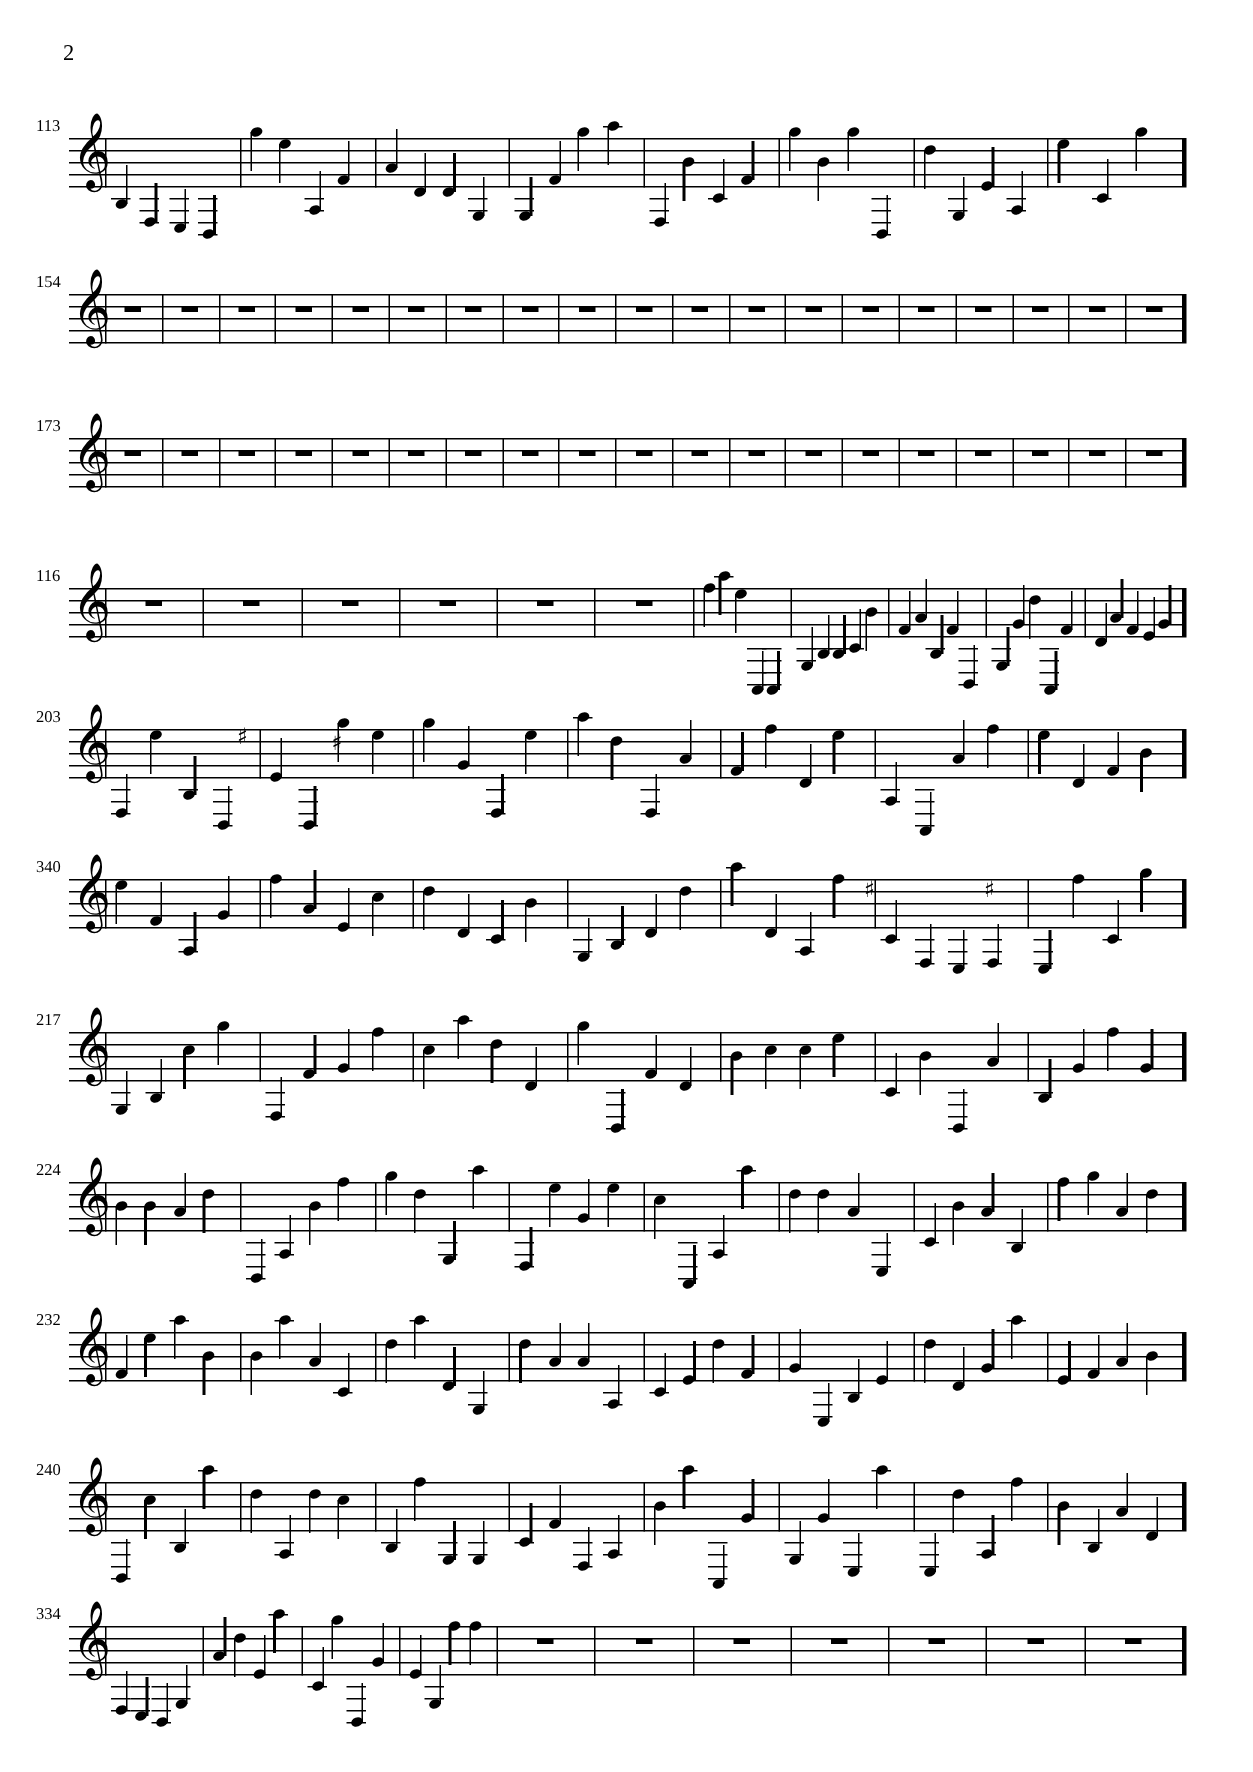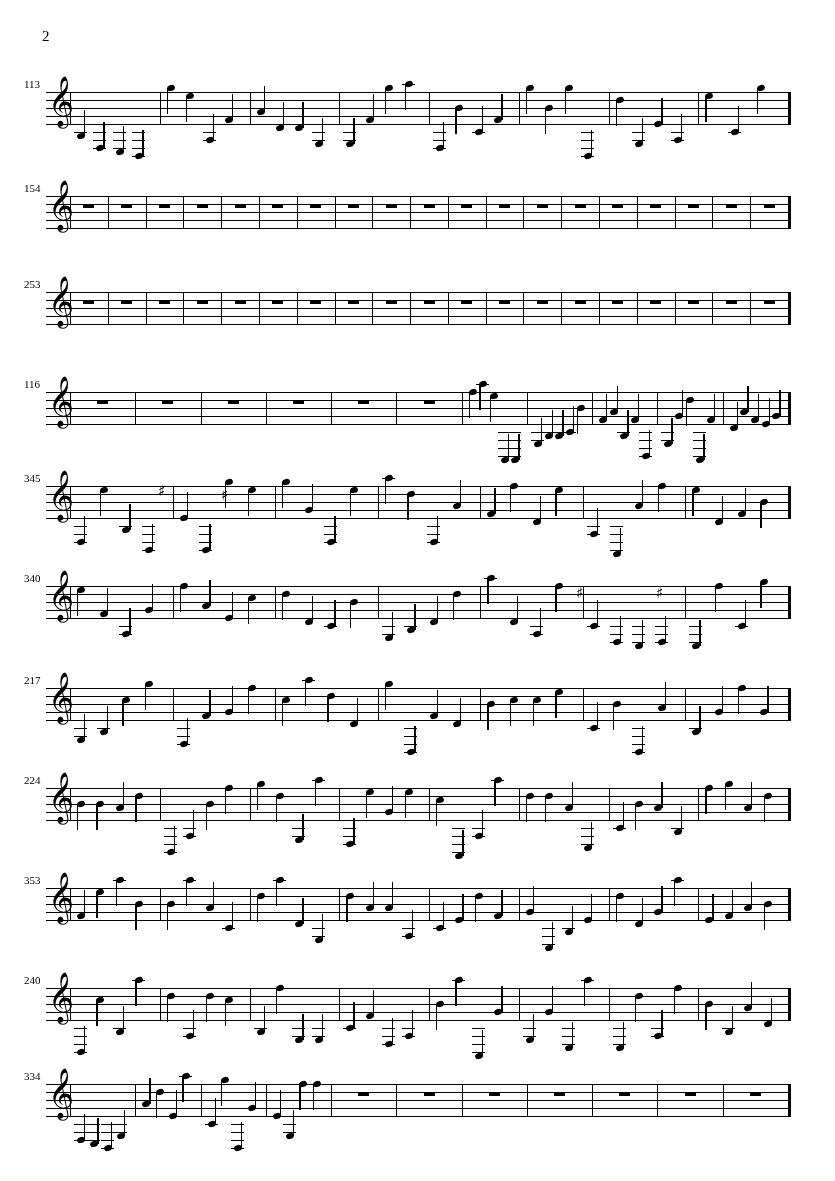--- a/index.html
+++ b/index.html
@@ -274,21 +274,21 @@
         <div class="rest" style="left: 453.079px; top: 8px;"></div>
         <div class="rest" style="left: 490.868px; top: 8px;"></div>
         <div class="rest" style="left: 528.658px; top: 8px;"></div>
         <div class="rest" style="left: 566.447px; top: 8px;"></div>
         <div class="rest" style="left: 604.237px; top: 8px;"></div>
         <div class="rest" style="left: 642.026px; top: 8px;"></div>
         <div class="rest" style="left: 679.816px; top: 8px;"></div>
         <div class="rest" style="left: 717.605px; top: 8px;"></div>
       </div>
       <div class="system" style="top: 292px;">
-        <div class="measure-number">253</div>
+        <div class="measure-number">173</div>
         <div class="staff">
           <div class="line l0"></div>
           <div class="line l1"></div>
           <div class="line l2"></div>
           <div class="line l3"></div>
           <div class="line l4"></div>
         </div>
         <div class="clef">𝄞</div>
         <div class="barline" style="left: 24px;"></div>
         <div class="barline" style="left: 61.7895px;"></div>
@@ -428,21 +428,21 @@
         <div class="note" style="left: 694.382px; top: 17px;"></div>
         <div class="stem" style="left: 701.382px; top: -6px; height: 26px;"></div>
         <div class="note" style="left: 705.036px; top: 25px;"></div>
         <div class="stem" style="left: 712.036px; top: 2px; height: 26px;"></div>
         <div class="note" style="left: 715.691px; top: 29px;"></div>
         <div class="stem" style="left: 722.691px; top: 6px; height: 26px;"></div>
         <div class="note" style="left: 726.345px; top: 21px;"></div>
         <div class="stem" style="left: 733.345px; top: -2px; height: 26px;"></div>
       </div>
       <div class="system" style="top: 486px;">
-        <div class="measure-number">345</div>
+        <div class="measure-number">203</div>
         <div class="staff">
           <div class="line l0"></div>
           <div class="line l1"></div>
           <div class="line l2"></div>
           <div class="line l3"></div>
           <div class="line l4"></div>
         </div>
         <div class="clef">𝄞</div>
         <div class="barline" style="left: 24px;"></div>
         <div class="barline" style="left: 126.571px;"></div>
@@ -830,21 +830,21 @@
         <div class="note" style="left: 659.25px; top: -3px;"></div>
         <div class="stem" style="left: 659.25px; top: 0px; height: 26px;"></div>
         <div class="note" style="left: 678.688px; top: -7px;"></div>
         <div class="stem" style="left: 678.688px; top: -4px; height: 26px;"></div>
         <div class="note" style="left: 698.125px; top: 17px;"></div>
         <div class="stem" style="left: 705.125px; top: -6px; height: 26px;"></div>
         <div class="note" style="left: 717.562px; top: 5px;"></div>
         <div class="stem" style="left: 717.562px; top: 8px; height: 26px;"></div>
       </div>
       <div class="system" style="top: 888px;">
-        <div class="measure-number">353</div>
+        <div class="measure-number">232</div>
         <div class="staff">
           <div class="line l0"></div>
           <div class="line l1"></div>
           <div class="line l2"></div>
           <div class="line l3"></div>
           <div class="line l4"></div>
         </div>
         <div class="clef">𝄞</div>
         <div class="barline" style="left: 24px;"></div>
         <div class="barline" style="left: 113.75px;"></div>

